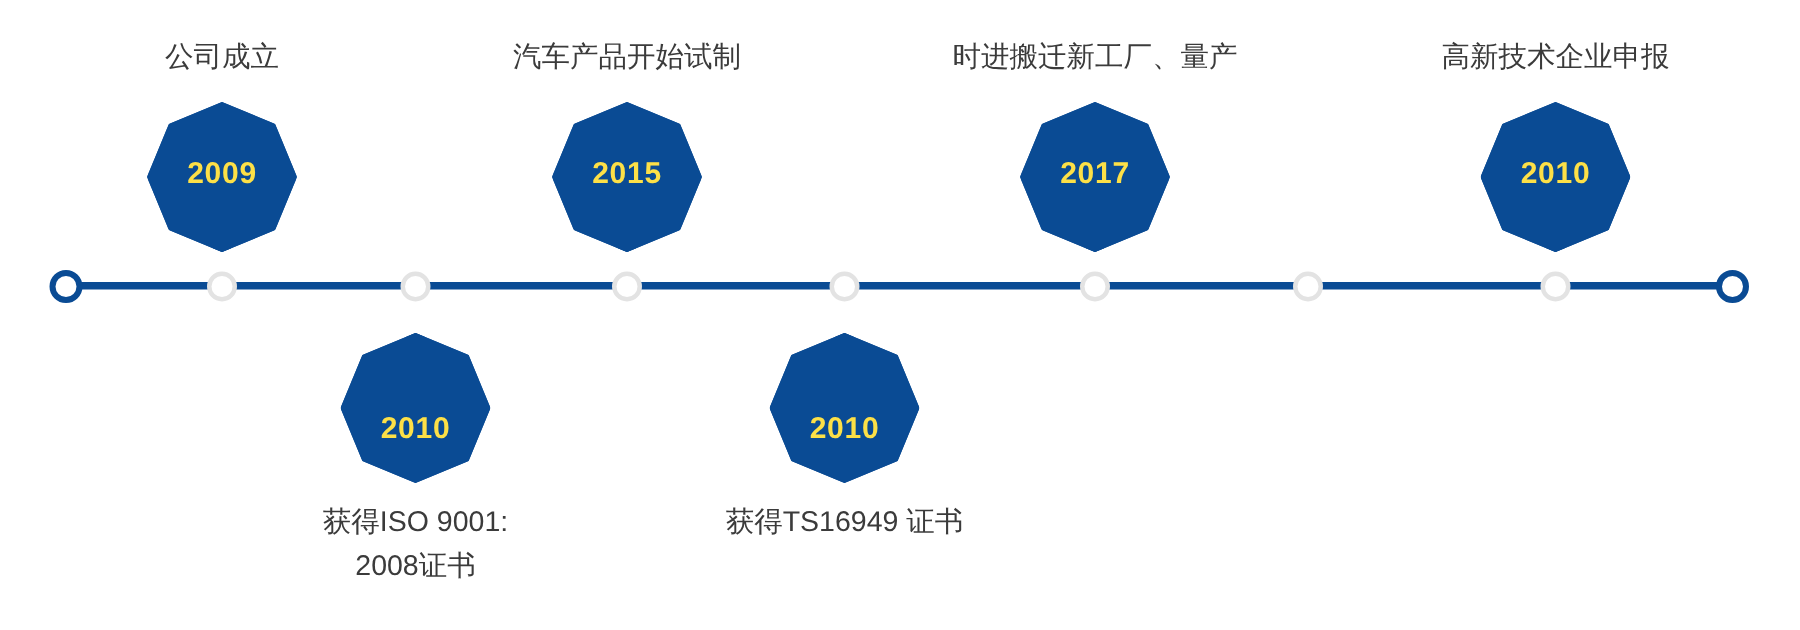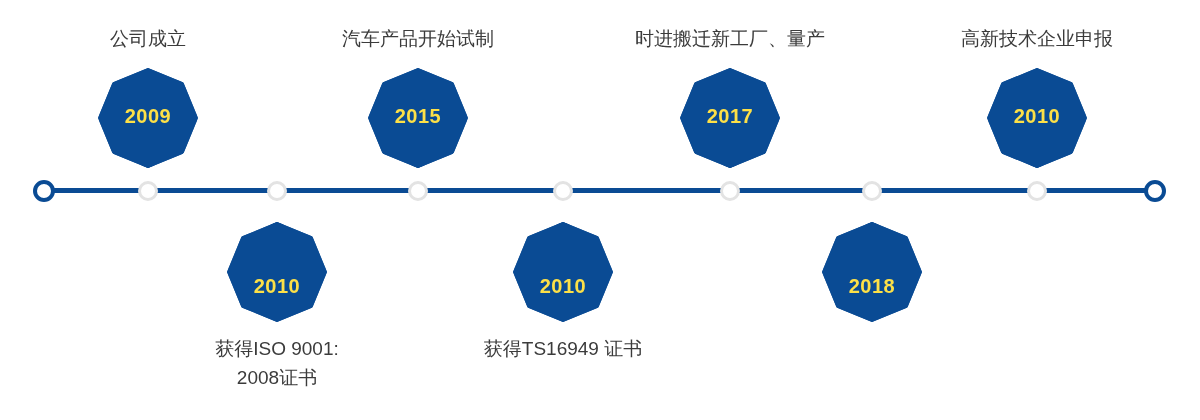--- a/index.html
+++ b/index.html
@@ -183,19 +183,14 @@
   <div class="label bottom" style="left:277px">获得ISO 9001:
 2008证书</div>
 
   <div class="pin down" style="left:563px">
     <div class="pin-tip"></div>
     <div class="pin-body"></div>
     <div class="pin-year">2010</div>
   </div>
   <div class="label bottom" style="left:563px">获得TS16949 证书</div>
 
-  <div class="pin down" style="left:872px">
-    <div class="pin-tip"></div>
-    <div class="pin-body"></div>
-    <div class="pin-year">2018</div>
-  </div>
 
 </div>
 
 </body></html>

